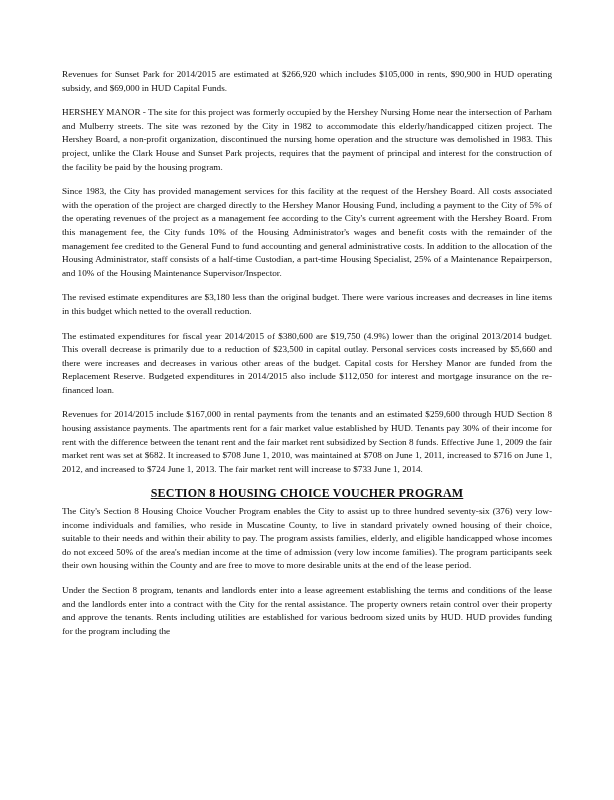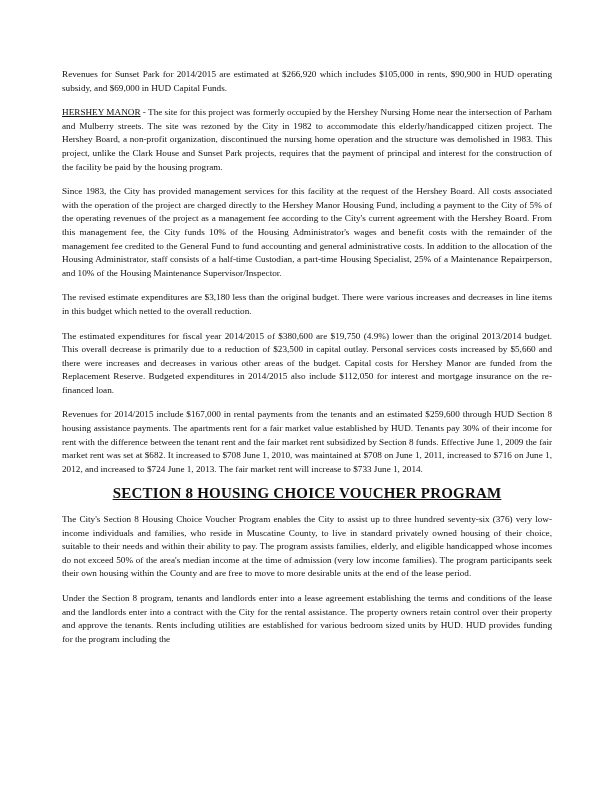--- a/index.html
+++ b/index.html
@@ -27,28 +27,27 @@
     line-height: 13.6px;
     text-align: justify;
     color: #111111;
   }
   p.para {
     margin: 0 0 11px 0;
     text-indent: 0;
     text-align: justify;
   }
   .underline {
-    text-decoration: underline;
   }
   .section-heading {
-    margin: 6px 0 12px 0;
+    margin: 6px 0 4px 0;
     text-align: center;
     font-weight: bold;
     text-decoration: underline;
-    font-size: 15px;
+    font-size: 12px;
     letter-spacing: 0.2px;
   }
   .blank-tail {
     height: 12px;
   }
 </style>
 </head>
 <body>
 
 <div class="page">

